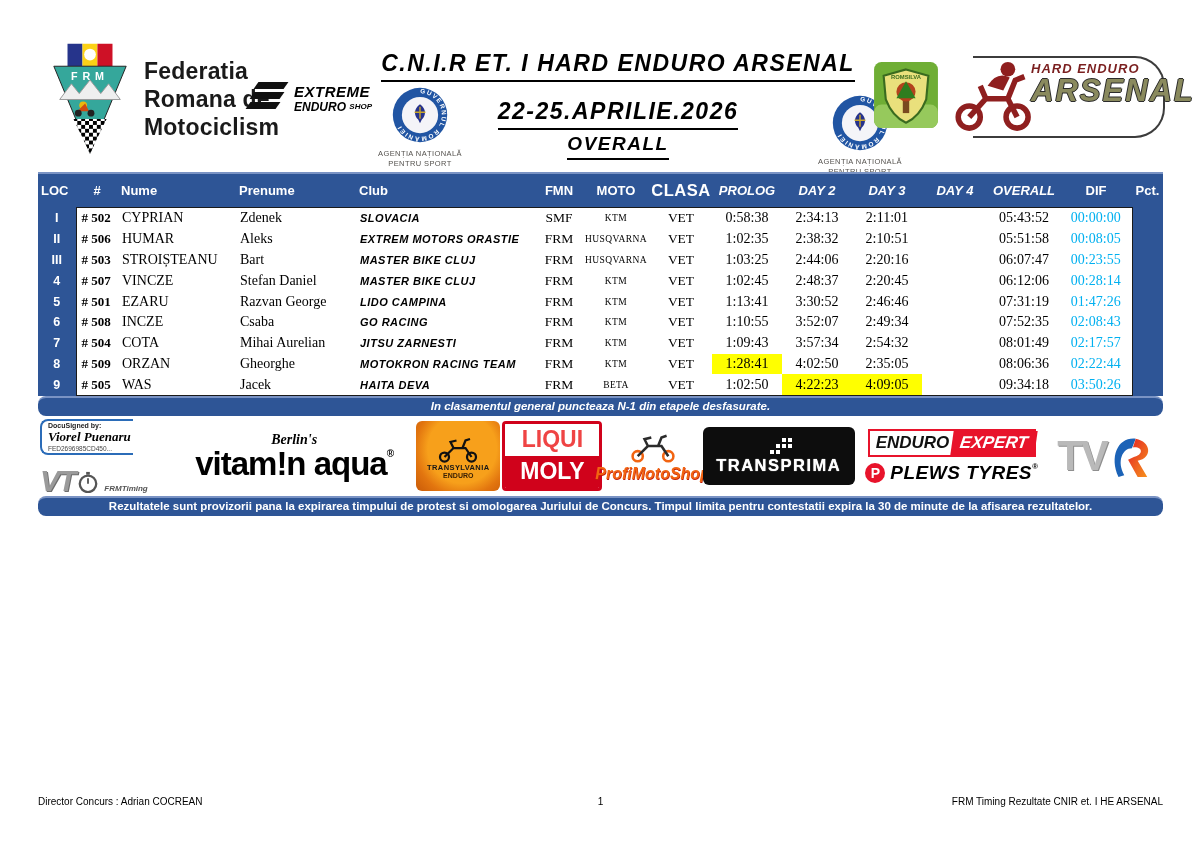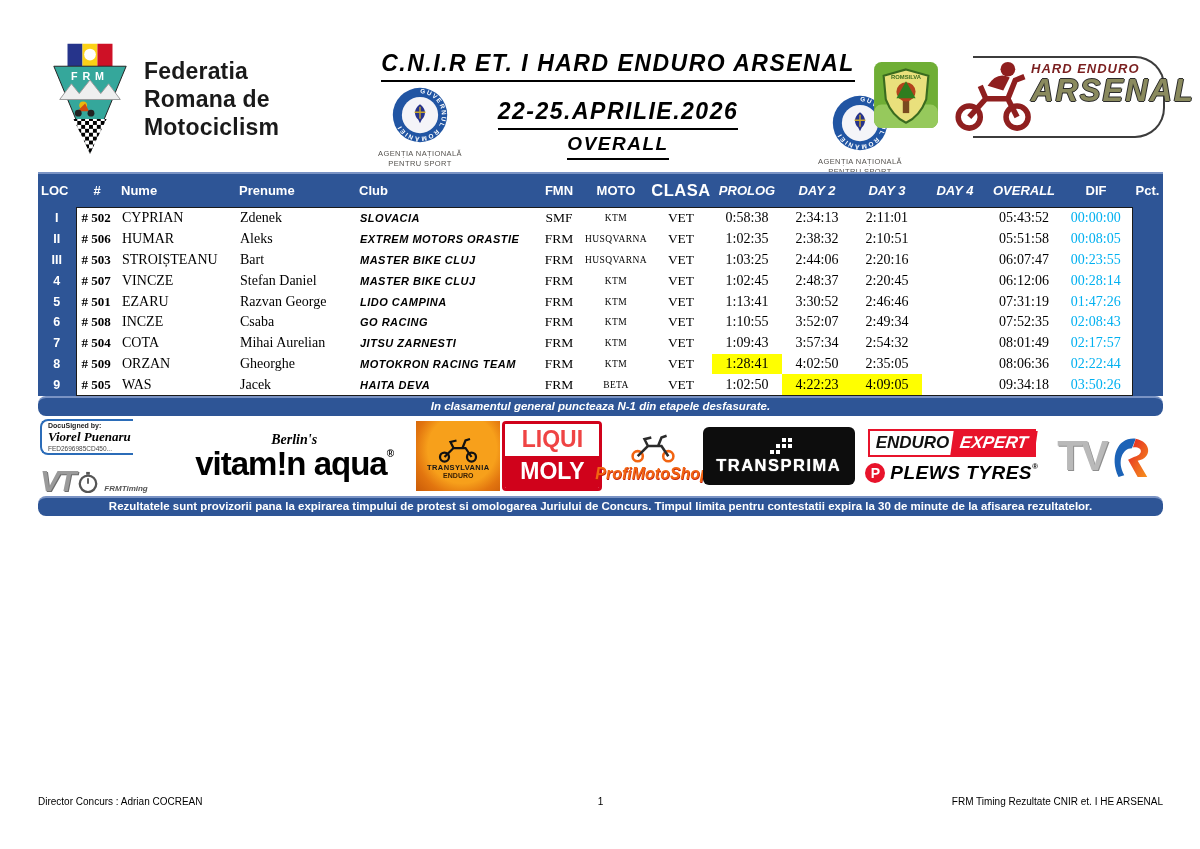--- a/index.html
+++ b/index.html
@@ -82,21 +82,21 @@
   .ds-sig{font-family:"Liberation Serif",serif;font-style:italic;font-weight:bold;font-size:13px;}
   .ds-id{font-size:6.5px;color:#444;}
   .vt{position:absolute;bottom:0;left:0;display:flex;align-items:flex-end;gap:3px;}
   .vt-letters{font-weight:900;font-style:italic;font-size:30px;line-height:.8;color:#9a9a9a;
               text-shadow:1px 1px 0 #6e6e6e;letter-spacing:-2px;}
   .vt-name{font-size:8px;font-weight:900;font-style:italic;color:#555;margin-left:2px;}
   .vitamin{width:240px;text-align:center;line-height:1;}
   .va-prefix{font-family:"Liberation Serif",serif;font-style:italic;font-weight:bold;font-size:14px;}
   .va-name{font-weight:900;font-size:33px;letter-spacing:-1px;}
   .va-reg{font-size:10px;vertical-align:18px;font-weight:bold;}
-  .transylvania{width:84px;height:70px;border-radius:0;
+  .transylvania{width:84px;height:70px;border-radius:6px;
                 background:radial-gradient(circle at 55% 40%,#f7a01b 0 55%,#e2750f 75%,#c95a08 100%);
                 display:flex;flex-direction:column;align-items:center;justify-content:center;gap:0;}
   .tra-name{font-size:7.5px;font-weight:900;color:#161616;letter-spacing:.4px;}
   .tra-sub{font-size:7px;font-weight:900;color:#3a2005;}
   .liqui{width:94px;height:64px;border:3px solid #d0021b;border-radius:4px;overflow:hidden;
          display:flex;flex-direction:column;}
   .lm-liqui{flex:1;background:#fff;color:#ef4444;font-weight:900;font-size:23px;text-align:center;line-height:30px;}
   .lm-moly{flex:1;background:#d0021b;color:#fff;font-weight:900;font-size:23px;text-align:center;line-height:30px;}
   .profi{width:96px;display:flex;flex-direction:column;align-items:center;gap:2px;}
   .profi-name{font-size:16px;font-weight:900;font-style:italic;color:#f26411;
@@ -154,20 +154,34 @@
         <circle cx="46" cy="72" r="3.5" fill="#222"></circle>
         <polygon points="28,78 62,78 45,113" fill="url(#chk)"></polygon>
       </svg>
       <div class="frm-name">
         <div>Federatia</div>
         <div>Romana de</div>
         <div>Motociclism</div>
       </div>
     </div>
 
+    <div class="ees">
+      <div class="ees-glyph">
+          <span></span>
+          <span></span>
+          <span></span>
+        </div>
+      <div class="ees-text">
+        <div class="ees-l1">EXTREME</div>
+        <div class="ees-l2">
+          <span>ENDURO</span>
+          <span class="ees-shop">SHOP</span>
+        </div>
+      </div>
+    </div>
 
     <div class="title">
       <div class="t1"><span>C.N.I.R ET. I HARD ENDURO ARSENAL</span></div>
       <div class="t2"><span>22-25.APRILIE.2026</span></div>
       <div class="t3"><span>OVERALL</span></div>
     </div>
 
     <div class="gov gov1">
       <svg width="58" height="58" viewBox="0 0 64 64">
         <circle cx="32" cy="32" r="30" fill="#2155a3"></circle>

